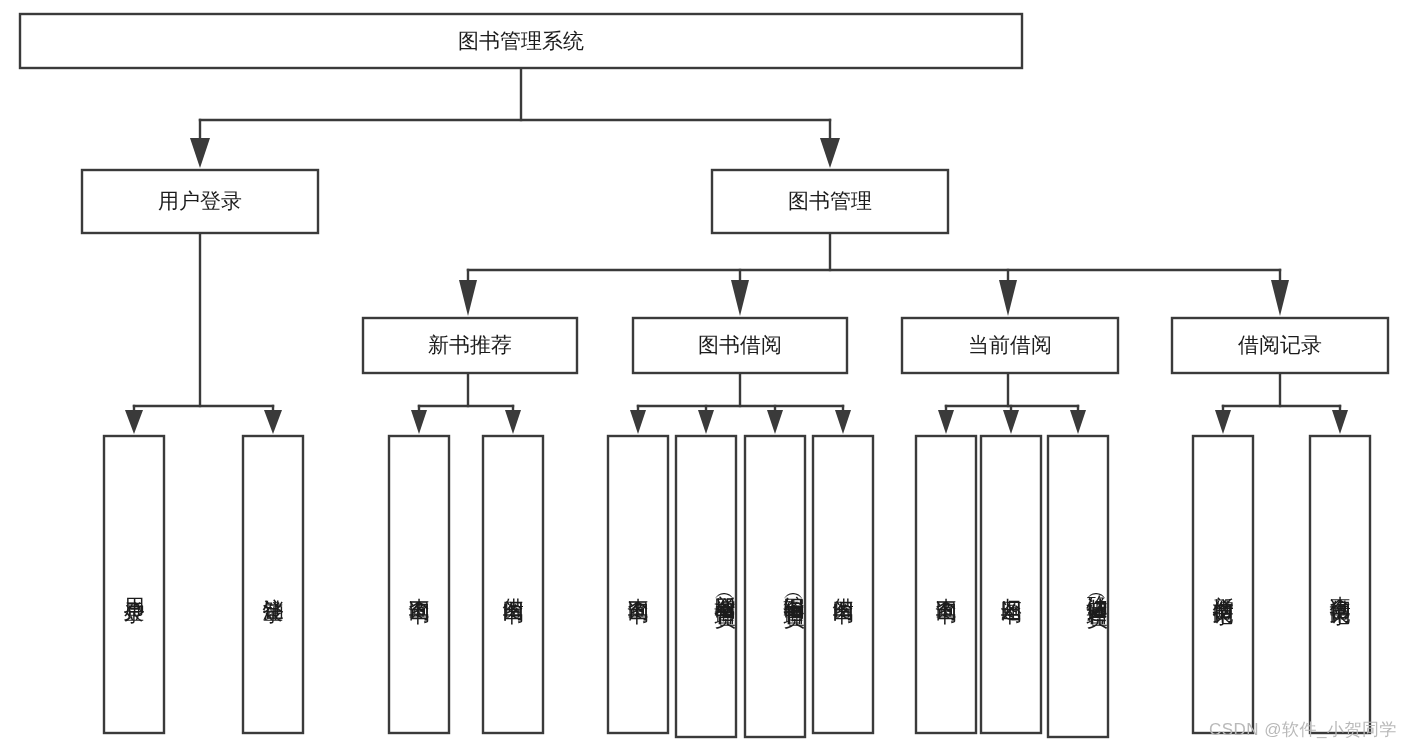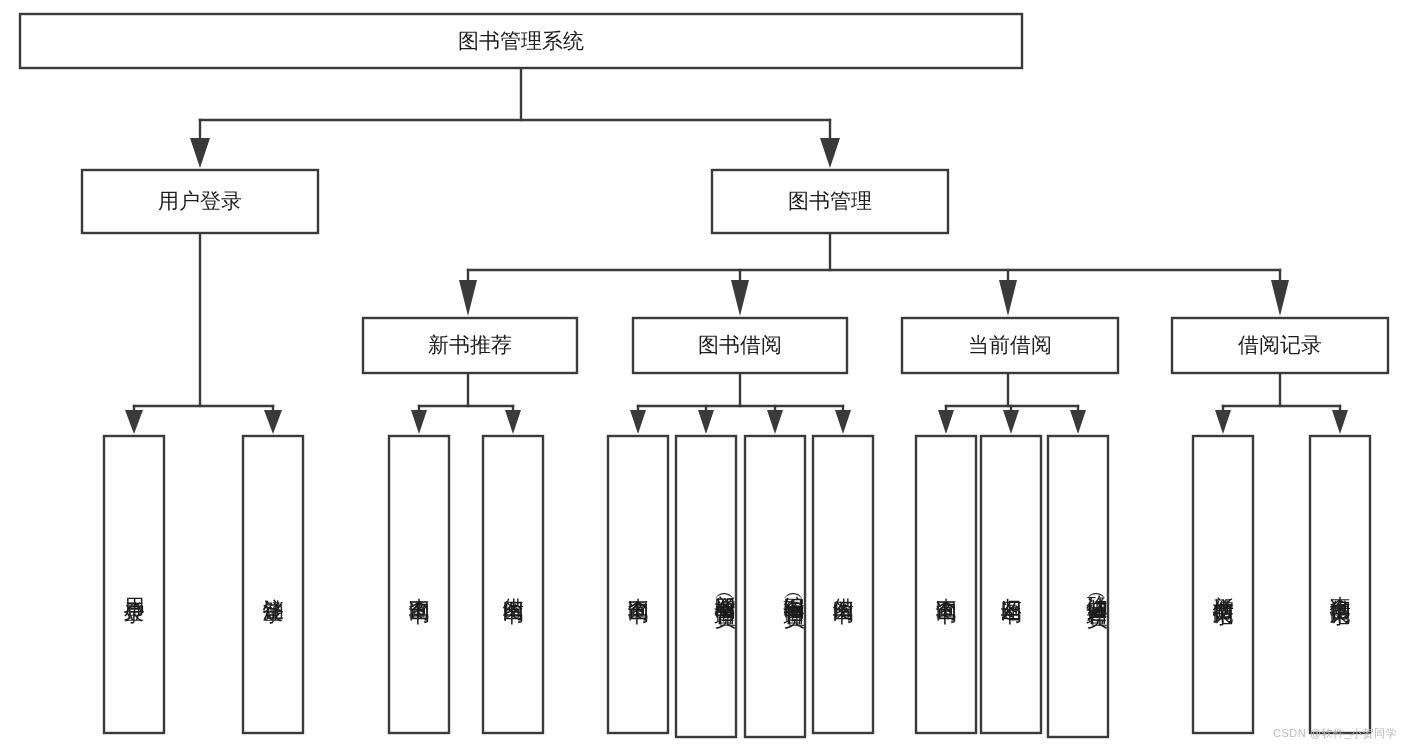--- a/index.html
+++ b/index.html
@@ -61,21 +61,21 @@
     align-items: center;
     justify-content: center;
     white-space: nowrap;
     pointer-events: none;
   }
   .watermark {
     position: absolute;
     right: 8px;
     bottom: 6px;
     font-family: "Liberation Sans", "DejaVu Sans", sans-serif;
-    font-size: 11px;
+    font-size: 17px;
     color: #b9b9b9;
     letter-spacing: 0.5px;
     white-space: nowrap;
   }
 </style>
 </head>
 <body>
 
 <div id="diagram-root">
 

